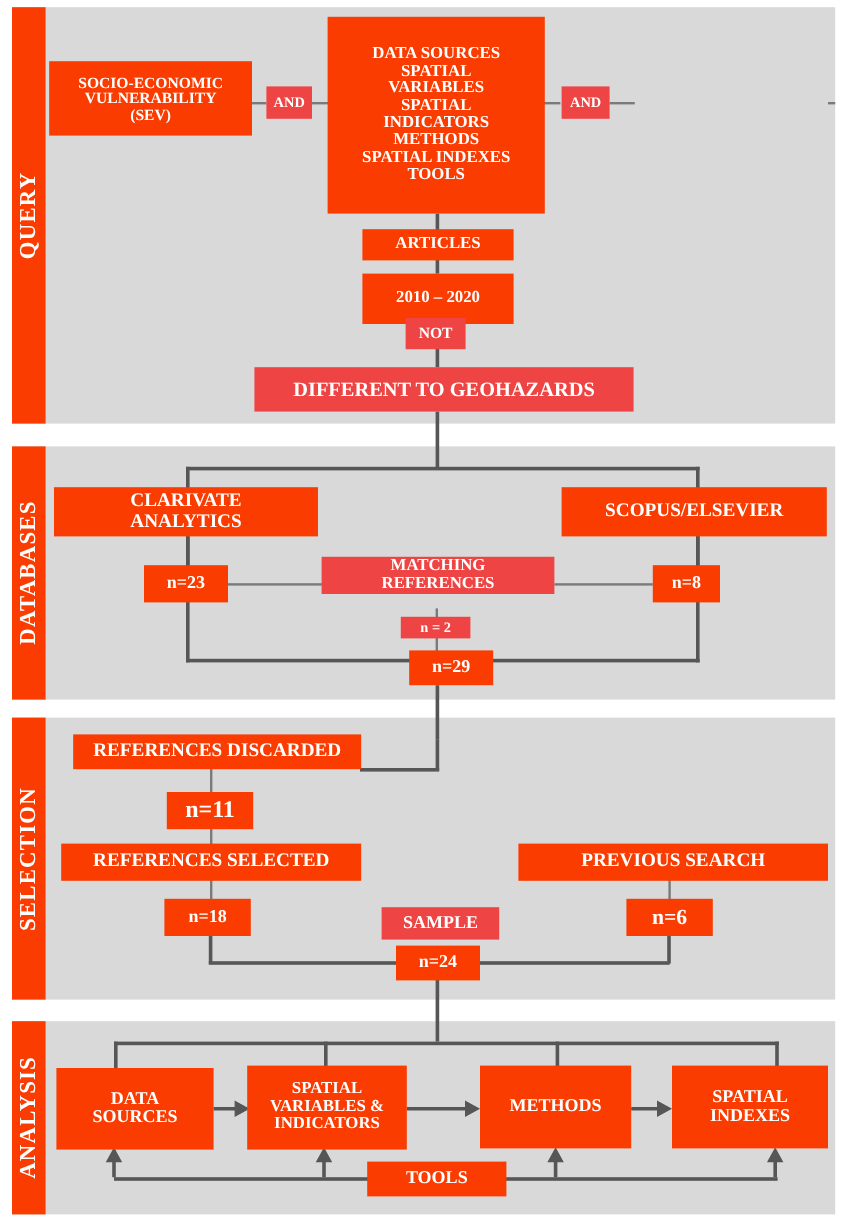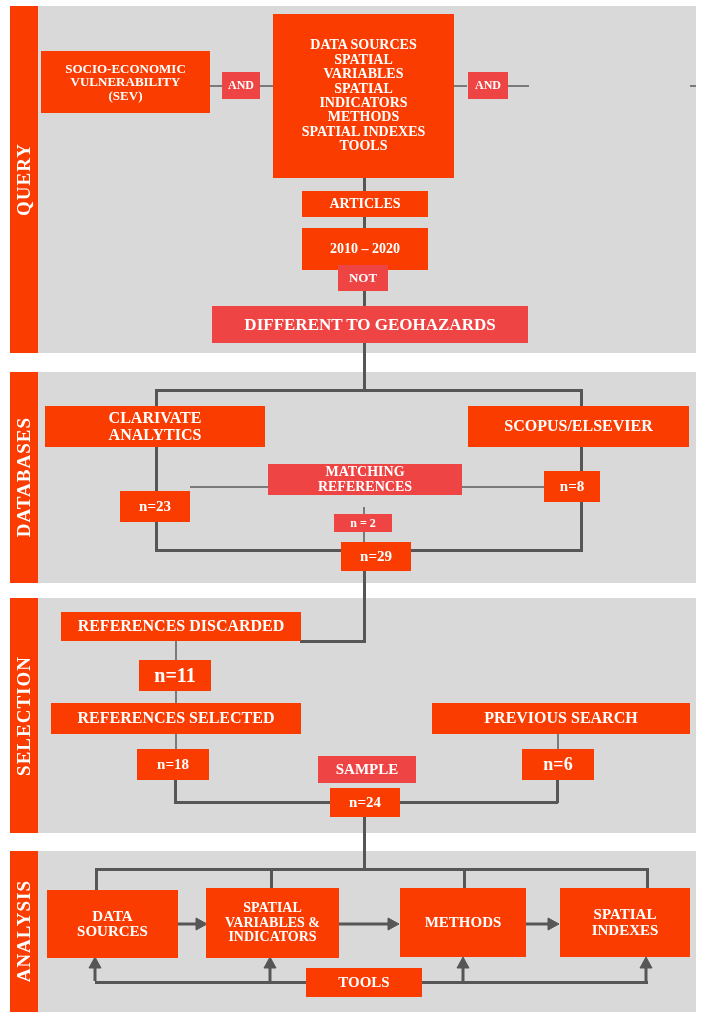--- a/index.html
+++ b/index.html
@@ -147,21 +147,21 @@
     <span>SCOPUS/ELSEVIER</span>
   </div>
 
   <div class="node red" style="left:45px; top:406px; width:220px; height:41px; font-size:16px;">
     <div>
       <div>CLARIVATE</div>
       <div>ANALYTICS</div>
     </div>
   </div>
 
-  <div class="node red" style="left:120px; top:471px; width:70px; height:31px; font-size:15px;margin-top:20px;">
+  <div class="node red" style="left:120px; top:471px; width:70px; height:31px; font-size:15px;">
     <span>n=23</span>
   </div>
 
   <div class="node red" style="left:544px; top:471px; width:56px; height:31px; font-size:15px;">
     <span>n=8</span>
   </div>
 
   <div class="node gray" style="left:268px; top:464px; width:194px; height:31px; font-size:14px;">
     <div>
       <div>MATCHING</div>

